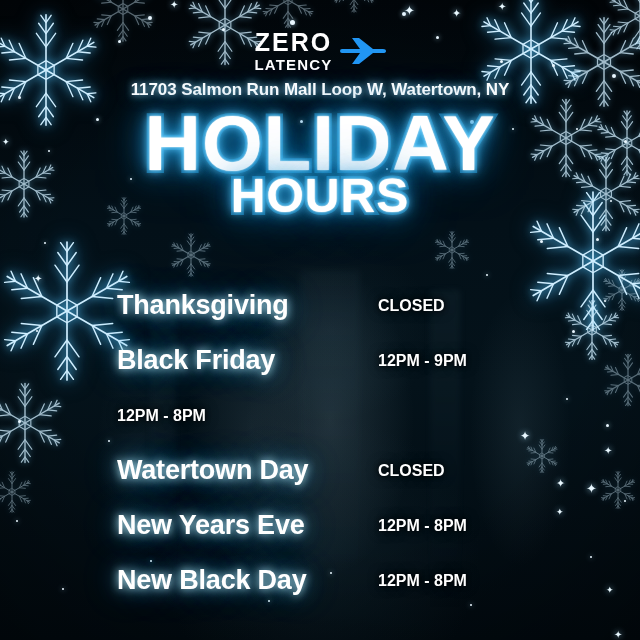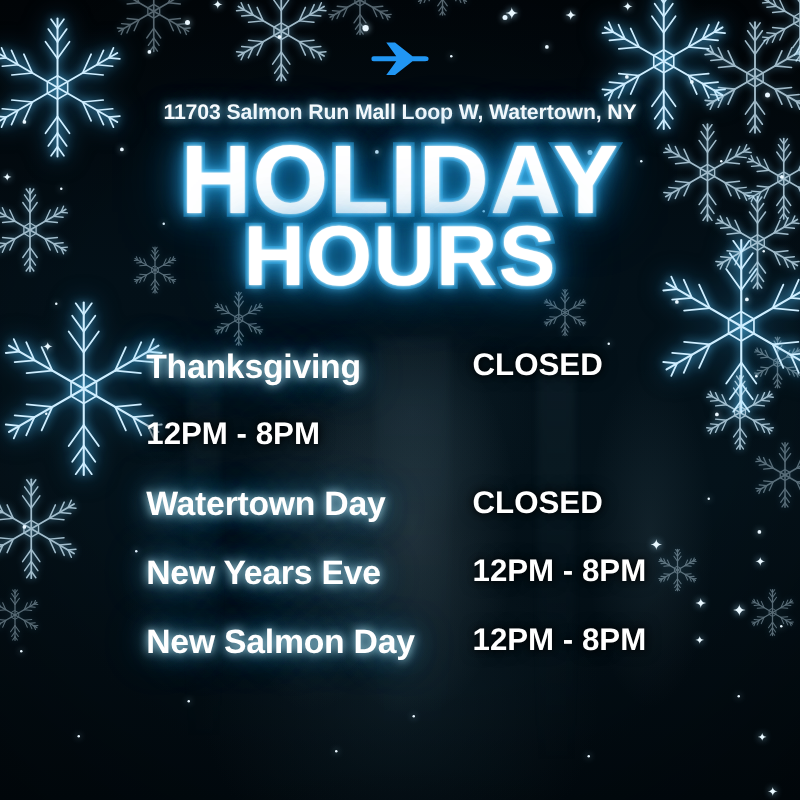--- a/index.html
+++ b/index.html
@@ -97,38 +97,38 @@
     text-shadow:
       0 0 2px #ffffff,
       0 0 8px #6fd4ff,
       0 0 16px #29a8ea,
       0 0 30px #1787c8,
       0 0 50px rgba(18,120,185,0.75);
     -webkit-text-stroke:6px rgba(41,168,234,0.55);
     paint-order:stroke fill;
   }
   .title-holiday { font-size:78px; }
-  .title-hours   { font-size:68px; margin-top:-6px; }
+  .title-hours   { font-size:48px; margin-top:-6px; }
 
   
   #hours {
     position:absolute; top:278px; left:117px; width:440px;
   }
   .row {
-    display:flex; align-items:flex-start;
+    display:flex; align-items:center;
     height:55px;
   }
   .day {
     width:261px;
     font-size:27px; font-weight:700; color:#ffffff;
     letter-spacing:-0.2px;
     text-shadow:0 0 8px rgba(190,240,255,0.95), 0 0 20px rgba(90,200,250,0.7), 0 0 38px rgba(40,150,215,0.45);
   }
   .time {
-    font-size:25px; font-weight:700; color:#ffffff;
+    font-size:16px; font-weight:700; color:#ffffff;
     letter-spacing:0px;
     text-shadow:0 0 5px rgba(0,0,0,0.9), 0 0 12px rgba(0,0,0,0.7);
   }
 </style>
 </head>
 <body>
 
 <div id="poster">
 
   <div class="bg-photo"></div>
@@ -1317,20 +1317,24 @@
       <div class="star" style="left: 556px; top: 508px; font-size: 9px;">✦</div>
       <div class="star" style="left: 34px; top: 274px; font-size: 10px;">✦</div>
       <div class="star" style="left: 2px; top: 138px; font-size: 9px;">✦</div>
       <div class="star" style="left: 614px; top: 630px; font-size: 10px;">✦</div>
       <div class="star" style="left: 606px; top: 586px; font-size: 9px;">✦</div>
       <div class="star" style="left: 170px; top: 0px; font-size: 10px;">✦</div>
       <div class="star" style="left: 604px; top: 446px; font-size: 10px;">✦</div>
     </div>
 
   <div id="logo">
+    <div class="logo-words">
+      <div class="logo-zero">ZERO</div>
+      <div class="logo-latency">LATENCY</div>
+    </div>
     <div class="logo-jet">
       <svg width="46" height="30" viewBox="0 0 46 30">
         <path d="M2 13 L20 13 L12 2 L19 2 L33 13 L43 13 Q46 13 46 15 Q46 17 43 17 L33 17 L19 28 L12 28 L20 17 L2 17 Q0 17 0 15 Q0 13 2 13 Z" fill="#2196f3"></path>
         <path d="M20 14.2 L30 14.2 L30 15.8 L20 15.8 Z" fill="#0b1a24" opacity="0.0"></path>
       </svg>
     </div>
   </div>
 
   <div id="address">11703 Salmon Run Mall Loop W, Watertown, NY</div>
 
@@ -1338,29 +1342,33 @@
     <div class="title-line title-holiday">HOLIDAY</div>
     <div class="title-line title-hours">HOURS</div>
   </div>
 
   <div id="hours">
       <div class="row">
         <div class="day">Thanksgiving</div>
         <div class="time">CLOSED</div>
       </div>
       <div class="row">
+        <div class="day">Black Friday</div>
+        <div class="time">12PM - 9PM</div>
+      </div>
+      <div class="row">
         <div class="time">12PM - 8PM</div>
       </div>
       <div class="row">
         <div class="day">Watertown Day</div>
         <div class="time">CLOSED</div>
       </div>
       <div class="row">
         <div class="day">New Years Eve</div>
         <div class="time">12PM - 8PM</div>
       </div>
       <div class="row">
-        <div class="day">New Salmon Day</div>
+        <div class="day">New Black Day</div>
         <div class="time">12PM - 8PM</div>
       </div>
     </div>
 
 </div>
 
 </body></html>

